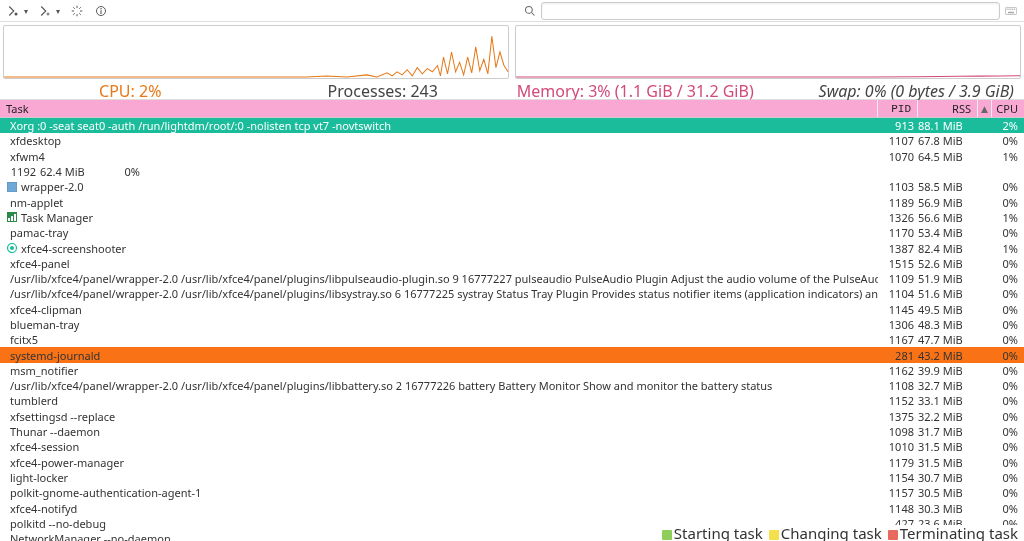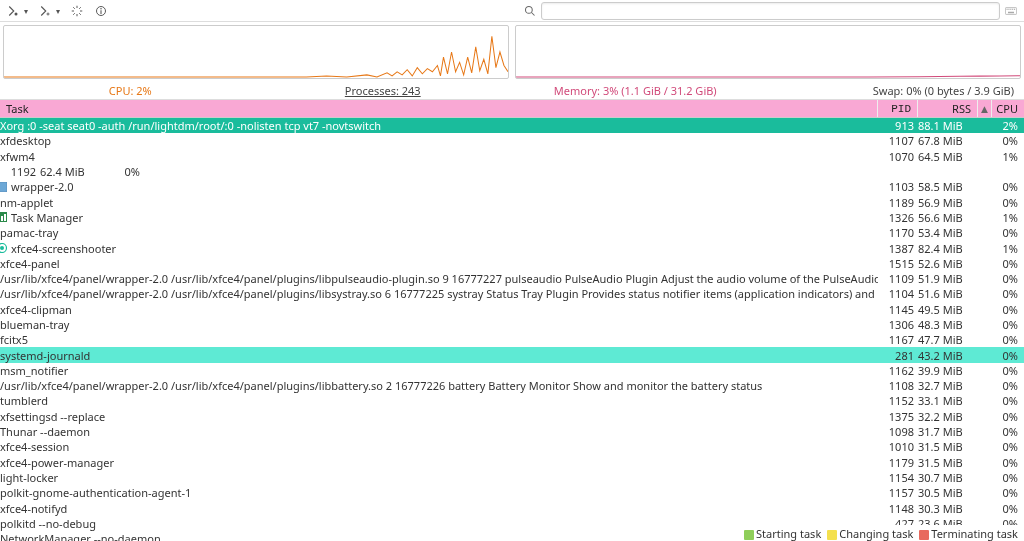--- a/index.html
+++ b/index.html
@@ -25,49 +25,49 @@
     padding: 0 6px; font-size: 11px; box-shadow: inset 0 1px 2px rgba(0,0,0,.08);
   }
   .toolbar .kbd-icon { margin-left:4px; color:#999; }
 
   
   .graphs { display:flex; height: 60px; gap:0; }
   .graph-box { flex:1; margin:3px; border:1px solid #ccc; border-radius:2px; background:#fff; position:relative; overflow:hidden; }
   .graph-box svg { position:absolute; bottom:0; left:0; width:100%; height:100%; }
 
   
-  .statbar { display:flex; font-size: 11px; height:18px; align-items:center; border-bottom:1px solid #ddd; padding:0 4px; }
+  .statbar { display:flex; font-size: 16px; height:18px; align-items:center; border-bottom:1px solid #ddd; padding:0 4px; }
   .statbar .cell { flex:1; text-align:center; }
   .statbar .cpu  { color:#e77817; }
-  .statbar .proc { color:#444;text-decoration:underline; }
+  .statbar .proc { color:#444; }
   .statbar .mem  { color:#d14a7a; }
-  .statbar .swap { color:#444; text-align:right; padding-right:6px; }
+  .statbar .swap { color:#444; text-align:right; padding-right:6px;font-style:italic; }
 
   
   .thead { display:flex; height:18px; align-items:stretch; font-size:11px; color:#222; border-bottom:1px solid #ccc; }
   .thead .th { padding:2px 6px; display:flex; align-items:center; border-right:1px solid #eee; background:#f9a8d4; cursor:pointer; }
   .thead .th.task { flex:1; }
   .thead .th.pid  { width:40px; justify-content:flex-end;font-family:Liberation Mono, monospace; }
   .thead .th.rss  { width:60px; justify-content:flex-end; }
   .thead .th.sort { width:14px; justify-content:center; color:#666; font-size:9px; }
   .thead .th.cpu  { width:32px; justify-content:flex-end; border-right:none; }
 
   
   .rows { }
   .row { display:flex; height:15.3px; align-items:center; font-size:11px; }
-  .row .c-task { flex:1; white-space:nowrap; overflow:hidden; text-overflow:clip; display:flex; align-items:center; gap:3px; }
+  .row .c-task { flex:1; padding-left:10px; white-space:nowrap; overflow:hidden; text-overflow:clip; display:flex; align-items:center; gap:3px; }
   .row .c-pid  { width:40px; text-align:right; padding-right:4px; }
   .row .c-rss  { width:74px; text-align:left; padding-right:4px; }
   .row .c-cpu  { width:32px; text-align:right; padding-right:6px; }
   .row.sel { background:#1abc9c; color:#fff; }
-  .row.hov { background:#5eead4; }
+  .row.hov { background:#f97316; }
   .row .ticon { width:12px; height:12px; display:inline-flex; align-items:center; justify-content:center; margin-left:-4px; }
 
   
-  .legend { position:absolute; bottom:0; right:0; height:16px; display:flex; align-items:center; gap:6px; padding:0 6px; font-size:11px; background:#fff; }
+  .legend { position:absolute; bottom:0; right:0; height:16px; display:flex; align-items:center; gap:6px; padding:0 6px; font-size:15px; background:#fff; }
   .legend .swatch { width:10px; height:10px; display:inline-block; border-radius:1px; margin-right:2px; vertical-align:middle; }
 </style>
 </head>
 <body>
 
 <div class="toolbar">
   <div class="tb-left">
     <span class="tb-icon" title="">
       <svg viewBox="0 0 16 16">
           <path d="M3 2l6 6-6 6" stroke="#555" stroke-width="1.5" fill="none"></path>

